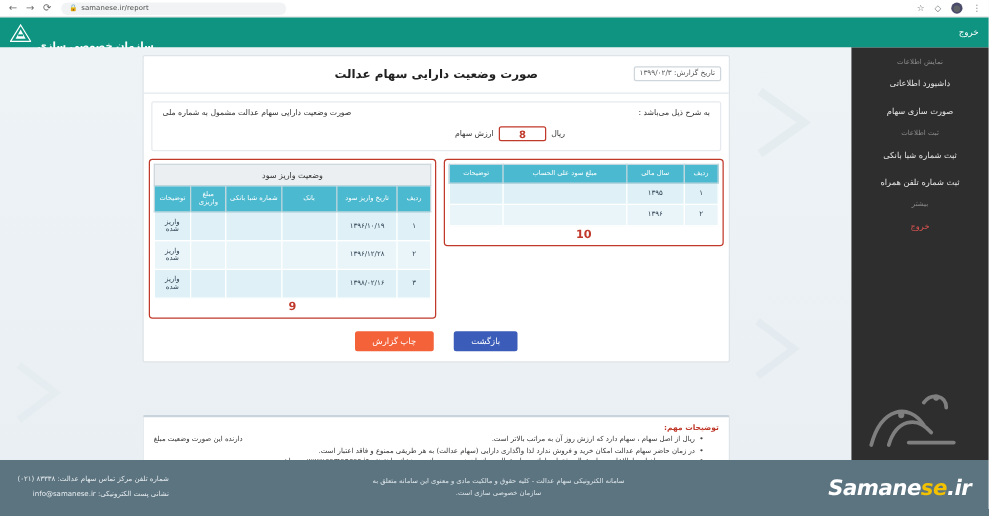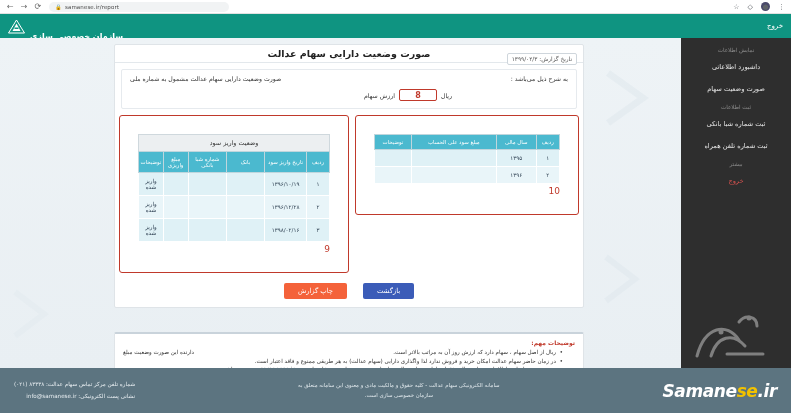--- a/index.html
+++ b/index.html
@@ -80,21 +80,21 @@
     background: linear-gradient(180deg,#eef3f6 0%, #e9eff3 100%);
     overflow: hidden;
   }
   .bg-chev { position: absolute; opacity: .45; }
 
   .card {
     position: absolute; top: 6px; left: 114px; width: 470px;
     background: #ffffff; border: 1px solid #dfe4e8; border-radius: 2px;
   }
   .card-head {
-    position: relative; height: 18px; border-bottom: 1px solid #e3e8ec;
+    position: relative; height: 30px; border-bottom: 1px solid #e3e8ec;
     display: flex; align-items: center; justify-content: center;
   }
   .card-title { font-size: 9.5px; font-weight: bold; color: #222; }
   .report-date {
     position: absolute; right: 6px; top: 8px;
     border: 1px solid #cfd6dc; border-radius: 2px;
     padding: 2px 4px; font-size: 5.8px; color: #555; background:#fff;
   }
 
   .intro {
@@ -110,42 +110,42 @@
   .value-box {
     border: 1.3px solid #c0392b; border-radius: 2px;
     min-width: 38px; height: 12px; display: flex; align-items: center; justify-content: center;
     font-size: 8px; color: #c0392b; font-weight: bold; background: #fff;
   }
 
   .tables-row {
     display: flex; gap: 6px; padding: 0 4px 4px 4px; align-items: flex-start;
   }
   .tbl-wrap {
-    border: 1.4px solid #c0392b; border-radius: 3px; padding: 18px; background:#fff;
+    border: 1.4px solid #c0392b; border-radius: 3px; padding: 3px; background:#fff;
     position: relative;
   }
   .tbl-wrap.left { width: 232px; }
   .tbl-wrap.right { width: 226px; }
 
   table.data { width: 100%; border-collapse: collapse; }
   table.data caption {
     background: #eceff1; font-size: 6.4px; color: #333; padding: 4px 0;
     border: 1px solid #cfd8dd; border-bottom: none;
   }
   table.data th {
     background: #4bb9cf; color: #ffffff; font-size: 5.4px; font-weight: normal;
     border: 1px solid #bfd6dd; padding: 4px 1px; line-height: 1.15;
   }
   table.data td {
     background: #dff1f6; color: #2c3e50; font-size: 5.6px;
     border: 1px solid #ffffff; padding: 5px 2px; text-align: center; height: 16px;
   }
   table.data tr:nth-child(even) td { background: #e9f5f9; }
   .annot-num {
-    color: #c0392b; font-size: 9px; font-weight: normal;
+    text-align: center; color: #c0392b; font-size: 9px; font-weight: bold;
     padding-top: 2px;
   }
 
   .btn-row {
     display: flex; gap: 16px; justify-content: center; padding: 6px 0 8px 0;
   }
   .btn {
     font-size: 6.8px; color: #fff; border-radius: 2px; padding: 4px 14px;
     border: none; cursor: pointer;
   }
@@ -213,21 +213,21 @@
           <rect x="13" y="17" width="8" height="3" fill="#0f9481"></rect>
         </svg>
       </span>
     </div>
   </div>
 
   <div class="sidebar">
 
     <div class="side-group-title">نمایش اطلاعات</div>
     <div class="side-item">داشبورد اطلاعاتی</div>
-    <div class="side-item">صورت وضعیت سهام</div>
+    <div class="side-item">صورت سازی سهام</div>
 
     <div class="side-group-title">ثبت اطلاعات</div>
     <div class="side-item">ثبت شماره شبا بانکی</div>
     <div class="side-item">ثبت شماره تلفن همراه</div>
 
     <div class="side-group-title">بیشتر</div>
     <div class="side-item logout">خروج</div>
 
     <div class="watermark">
       <svg width="86" height="56" viewBox="0 0 86 56">

